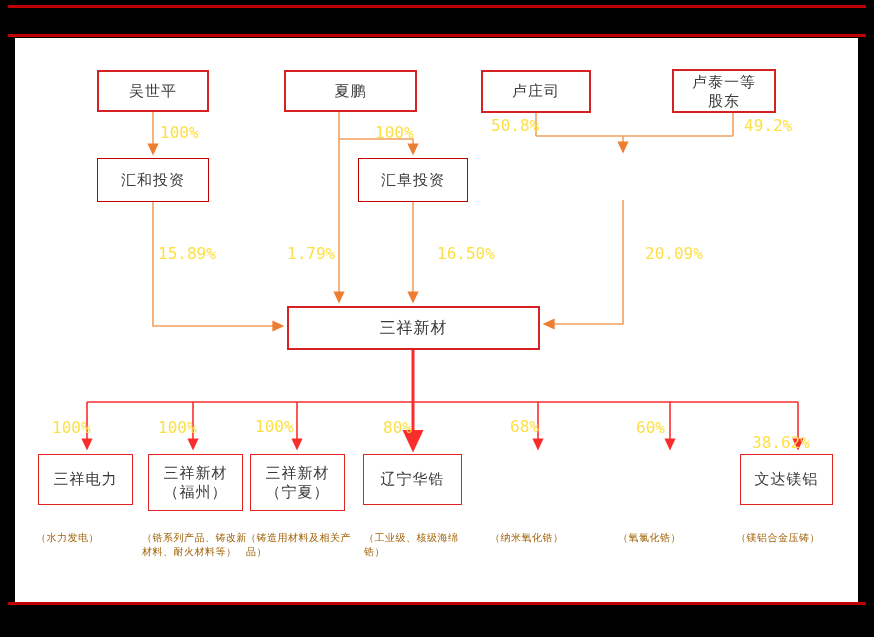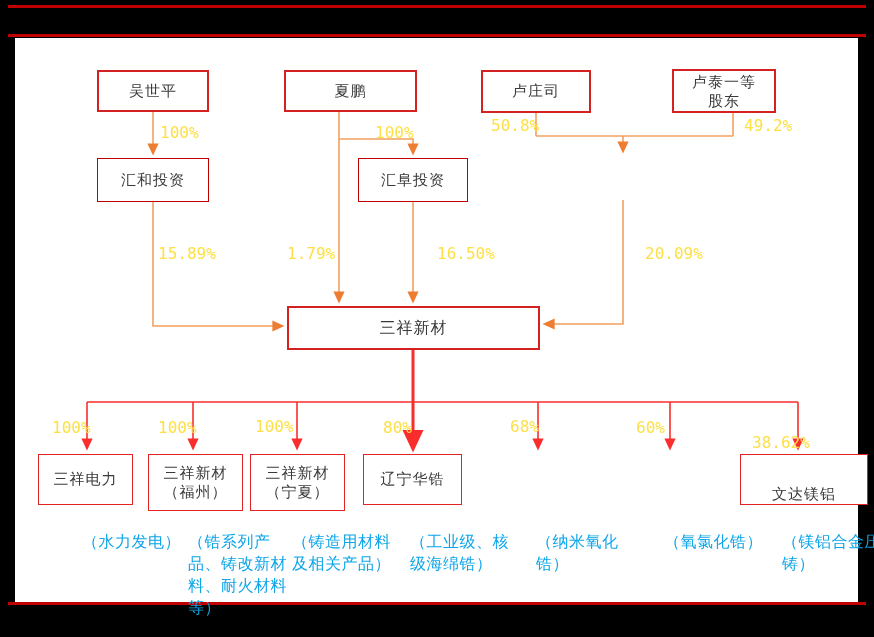--- a/index.html
+++ b/index.html
@@ -14,21 +14,21 @@
 
   .box{position:absolute;background:#fff;display:flex;align-items:center;justify-content:center;
        color:#3a3a3a;font-size:15px;letter-spacing:1px;text-align:center;box-sizing:border-box;}
   .box.top-row{border:2px solid #D42222;}
   .box.mid-row{border:1.5px solid #C00000;}
   .box.parent{border:2px solid #D42222;font-size:16px;}
   .box.bottom-row{border:1.5px solid #E32222;flex-direction:column;line-height:1.25;}
   .box .sub:empty{display:none;}
 
   .edge-label{position:absolute;font-size:16px;color:#fde047;font-family:"DejaVu Sans Mono","Liberation Mono",monospace;white-space:nowrap;}
-  .desc{position:absolute;font-size:16px;color:#0ea5e9;line-height:1.38;letter-spacing:0.5px;margin-left:46px;}
+  .desc{position:absolute;font-size:10px;color:#a16207;line-height:1.38;letter-spacing:0.5px;}
 </style>
 </head>
 <body>
 
 <div id="stage">
 
   <div id="rule-top" class="red-rule"></div>
   <div id="rule-upper" class="red-rule"></div>
   <div id="panel"></div>
   <div id="rule-bottom" class="red-rule"></div>
@@ -117,21 +117,21 @@
     <span>三祥新材</span>
       <span class="sub">（福州）</span>
   </div>
   <div class="box bottom-row" style="left:250px;top:454px;width:95px;height:57px;">
     <span>三祥新材</span>
       <span class="sub">（宁夏）</span>
   </div>
   <div class="box bottom-row" style="left:363px;top:454px;width:99px;height:51px;">
     <span>辽宁华锆</span>
   </div>
-  <div class="box bottom-row" style="left:740px;top:454px;width:128px;height:51px;justify-content:flex-end;">
+  <div class="box bottom-row" style="left:740px;top:454px;width:93px;height:51px;">
     <span>文达镁铝</span>
   </div>
 
   <div class="desc" style="left:36px;top:531px;width:105px;">（水力发电）</div>
   <div class="desc" style="left:142px;top:531px;width:108px;">（锆系列产品、铸改新材料、耐火材料等）</div>
   <div class="desc" style="left:246px;top:531px;width:108px;">（铸造用材料及相关产品）</div>
   <div class="desc" style="left:364px;top:531px;width:104px;">（工业级、核级海绵锆）</div>
   <div class="desc" style="left:490px;top:531px;width:112px;">（纳米氧化锆）</div>
   <div class="desc" style="left:618px;top:531px;width:108px;">（氧氯化锆）</div>
   <div class="desc" style="left:736px;top:531px;width:125px;">（镁铝合金压铸）</div>

